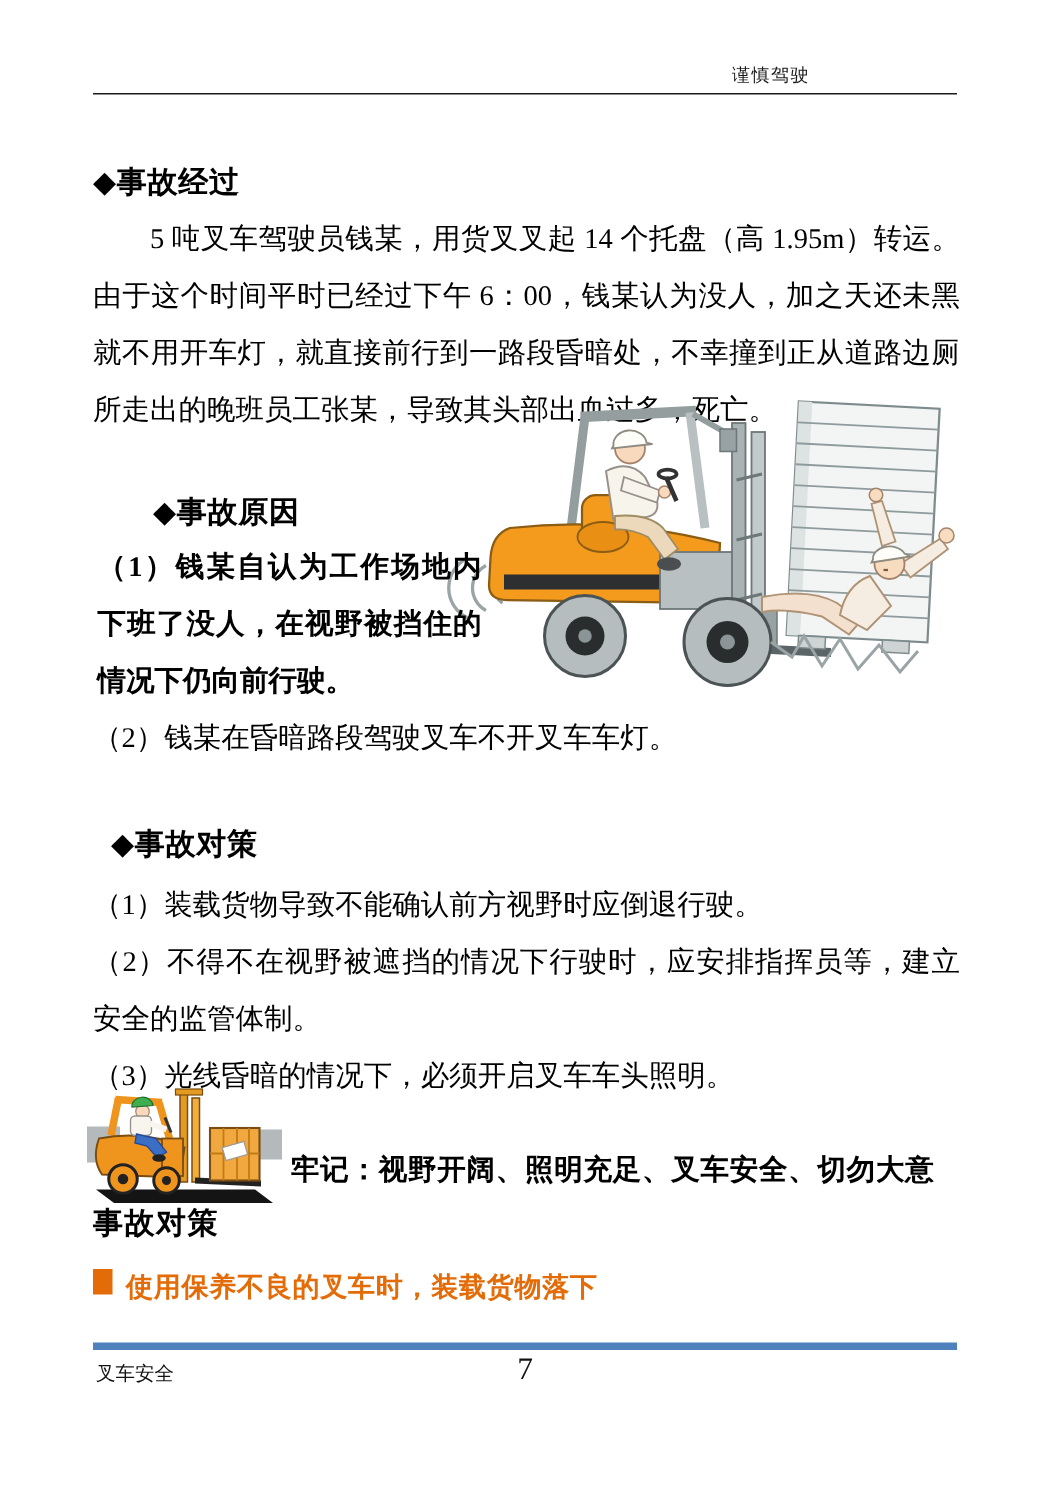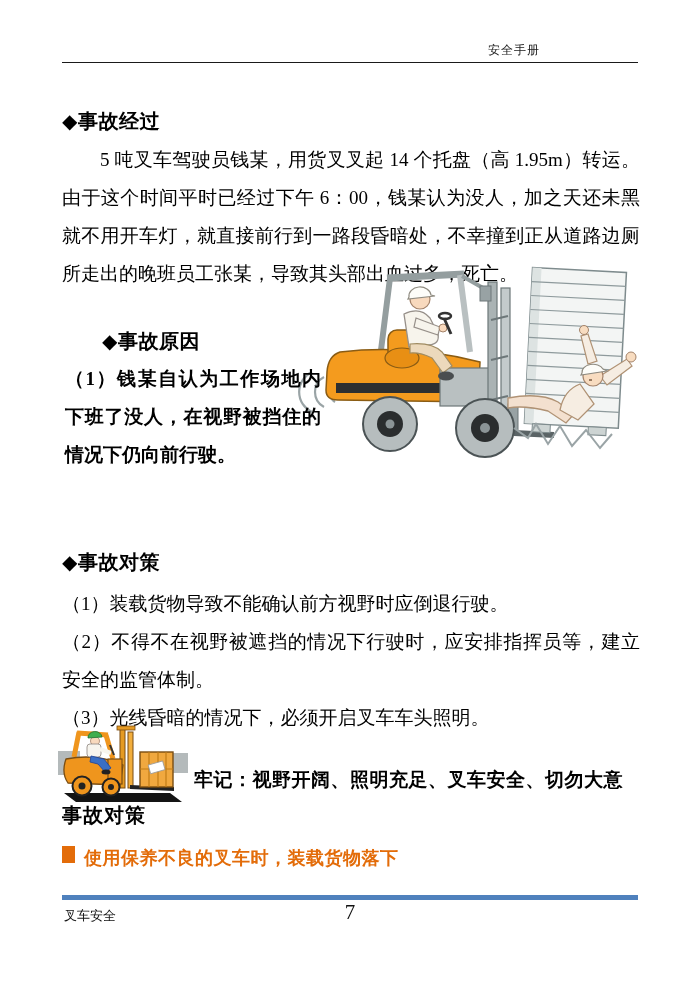--- a/index.html
+++ b/index.html
@@ -10,21 +10,21 @@
     overflow:hidden; margin:0 auto;
   }
   .abs { position:absolute; }
 
   .hdr-title { top:42px; left:488px; font-size:12px; color:#1a1a1a; letter-spacing:1px; }
   .hdr-rule  { top:62px; left:62px; width:576px; height:0; border-top:1.5px solid #1a1a1a; }
 
   .sec-heading { font-size:20px; font-weight:bold; color:#000; letter-spacing:0.5px; }
   .h-jingguo { top:108px; left:62px; }
   .h-yuanyin { top:328px; left:62px;margin-left:40px; }
-  .h-duice   { top:549px; left:62px; }
+  .h-duice   { top:549px; left:74px; }
 
   .bodytext { font-size:19px; line-height:38px; text-align:justify; color:#000; }
   .p-jingguo { top:141px; left:62px; width:578px; text-indent:38px; }
   .cause1    { top:360px; left:65px; width:256px;font-weight:bold; }
   .cause2    { top:474px; left:62px; width:578px; }
   .m1 { top:585px; left:62px; width:578px; }
   .m2 { top:623px; left:62px; width:578px; }
   .m3 { top:699px; left:62px; width:578px; }
 
   .illu-accident { top:256px; left:292px; width:364px; height:224px; }
@@ -45,21 +45,21 @@
 
   .footer-bar { top:895px; left:62px; width:576px; height:5px; background:#4F81BD; }
   .footer-left { top:907px; left:64px; font-family:"Liberation Sans","DejaVu Sans",sans-serif; font-size:13px; color:#111; }
   .footer-page { top:900px; left:0; width:700px; text-align:center; font-size:21px; color:#111; }
 </style>
 </head>
 <body>
 
 <div class="page">
 
-  <div class="abs hdr-title">安全手册</div>
+  <div class="abs hdr-title">谨慎驾驶</div>
   <div class="abs hdr-rule"></div>
 
   <div class="abs sec-heading h-jingguo">◆事故经过</div>
   <div class="abs bodytext p-jingguo">5 吨叉车驾驶员钱某，用货叉叉起 14 个托盘（高 1.95m）转运。由于这个时间平时已经过下午 6：00，钱某认为没人，加之天还未黑就不用开车灯，就直接前行到一路段昏暗处，不幸撞到正从道路边厕所走出的晚班员工张某，导致其头部出血过多，死亡。</div>
 
   <svg class="abs illu-accident" viewBox="0 0 364 224" xmlns="http://www.w3.org/2000/svg">
 
     <path d="M20,116 a22,22 0 0,0 0,40" fill="none" stroke="#9aa4a6" stroke-width="2.2"></path>
     <path d="M32,121 a17,17 0 0,0 0,30" fill="none" stroke="#9aa4a6" stroke-width="2.2"></path>
     <path d="M43,126 a12,12 0 0,0 0,20" fill="none" stroke="#9aa4a6" stroke-width="2.2"></path>
@@ -128,20 +128,21 @@
     <circle cx="339" cy="101" r="5" fill="#f8dcc0" stroke="#a4836a" stroke-width="1"></circle>
     <circle cx="301" cy="120" r="10" fill="#f8dcc0" stroke="#a4836a" stroke-width="1.2"></circle>
     <path d="M290,117 a11,8 0 0,1 21,-4 l4,2 l-26,4 z" fill="#fdfdf9" stroke="#8f8b80" stroke-width="1.2"></path>
     <line x1="297" y1="124" x2="300" y2="124" stroke="#7a5b43" stroke-width="1.5"></line>
 
     <path d="M222,172 l14,10 l8,-14 l12,20 l12,-18 l12,20 l14,-16 l14,18 l12,-14" fill="none" stroke="#9aa4a6" stroke-width="2"></path>
   </svg>
 
   <div class="abs sec-heading h-yuanyin">◆事故原因</div>
   <div class="abs bodytext cause1">（1）钱某自认为工作场地内下班了没人，在视野被挡住的情况下仍向前行驶。</div>
+  <div class="abs bodytext cause2">（2）钱某在昏暗路段驾驶叉车不开叉车车灯。</div>
 
   <div class="abs sec-heading h-duice">◆事故对策</div>
   <div class="abs bodytext m1">（1）装载货物导致不能确认前方视野时应倒退行驶。</div>
   <div class="abs bodytext m2">（2）不得不在视野被遮挡的情况下行驶时，应安排指挥员等，建立安全的监管体制。</div>
   <div class="abs bodytext m3">（3）光线昏暗的情况下，必须开启叉车车头照明。</div>
 
   <svg class="abs illu-clipart" viewBox="0 0 130 80" xmlns="http://www.w3.org/2000/svg">
     <rect x="0" y="26" width="22" height="24" fill="#b4babb"></rect>
     <rect x="86" y="28" width="44" height="20" fill="#b4babb"></rect>
     <polygon points="6,68 112,68 124,77 18,77" fill="#141414"></polygon>

